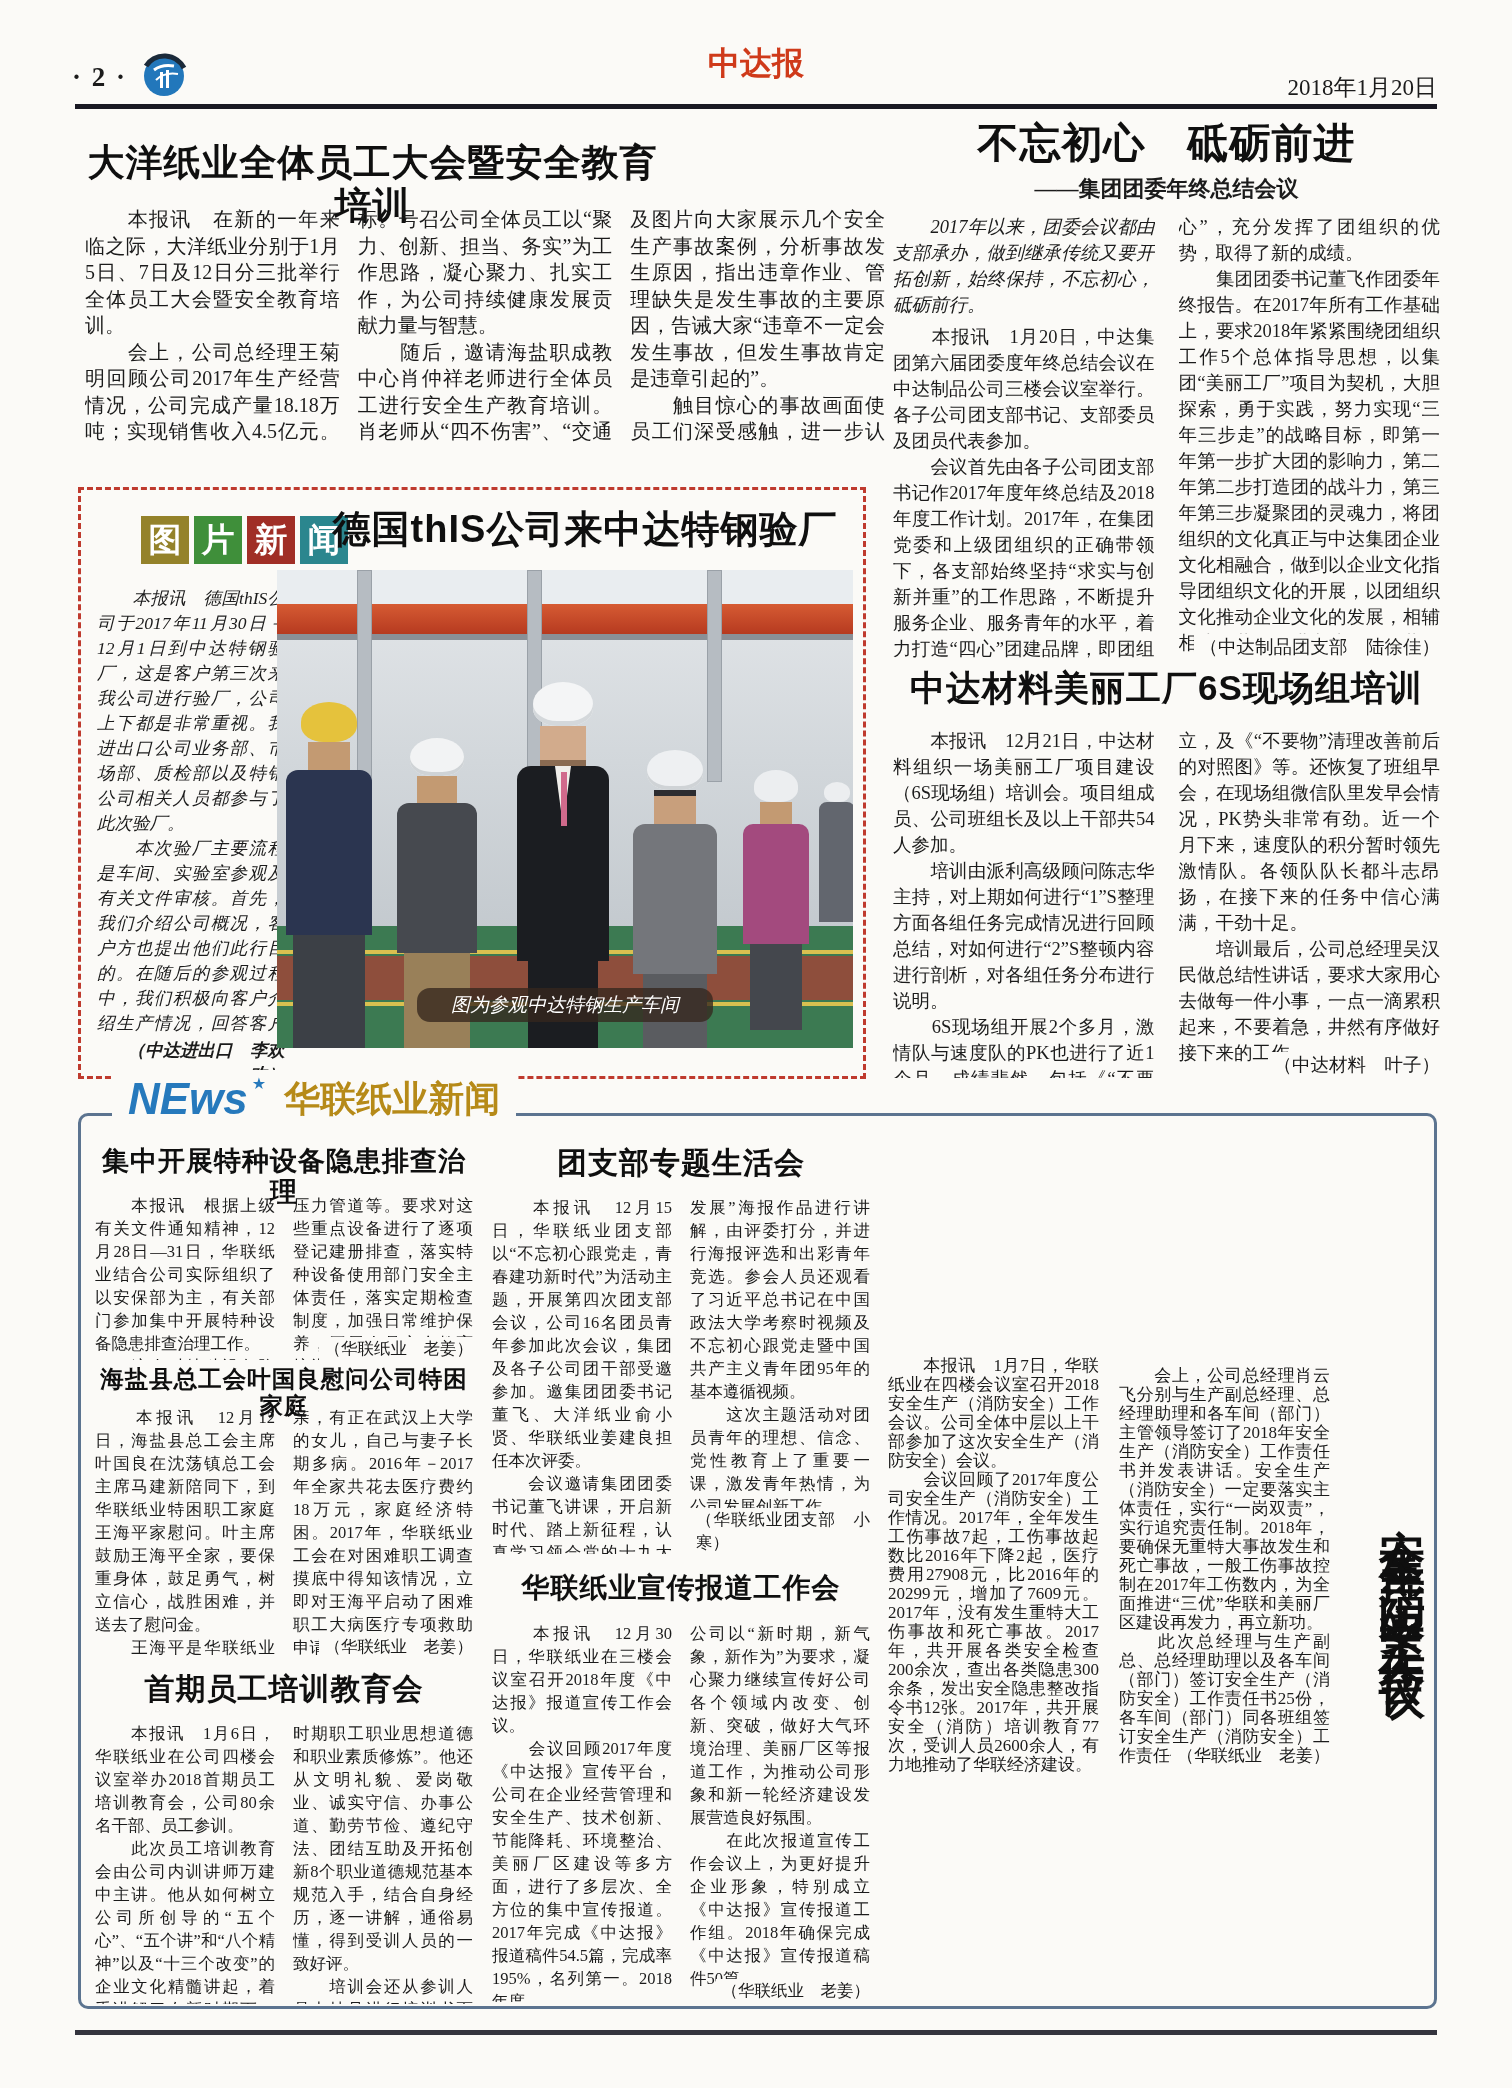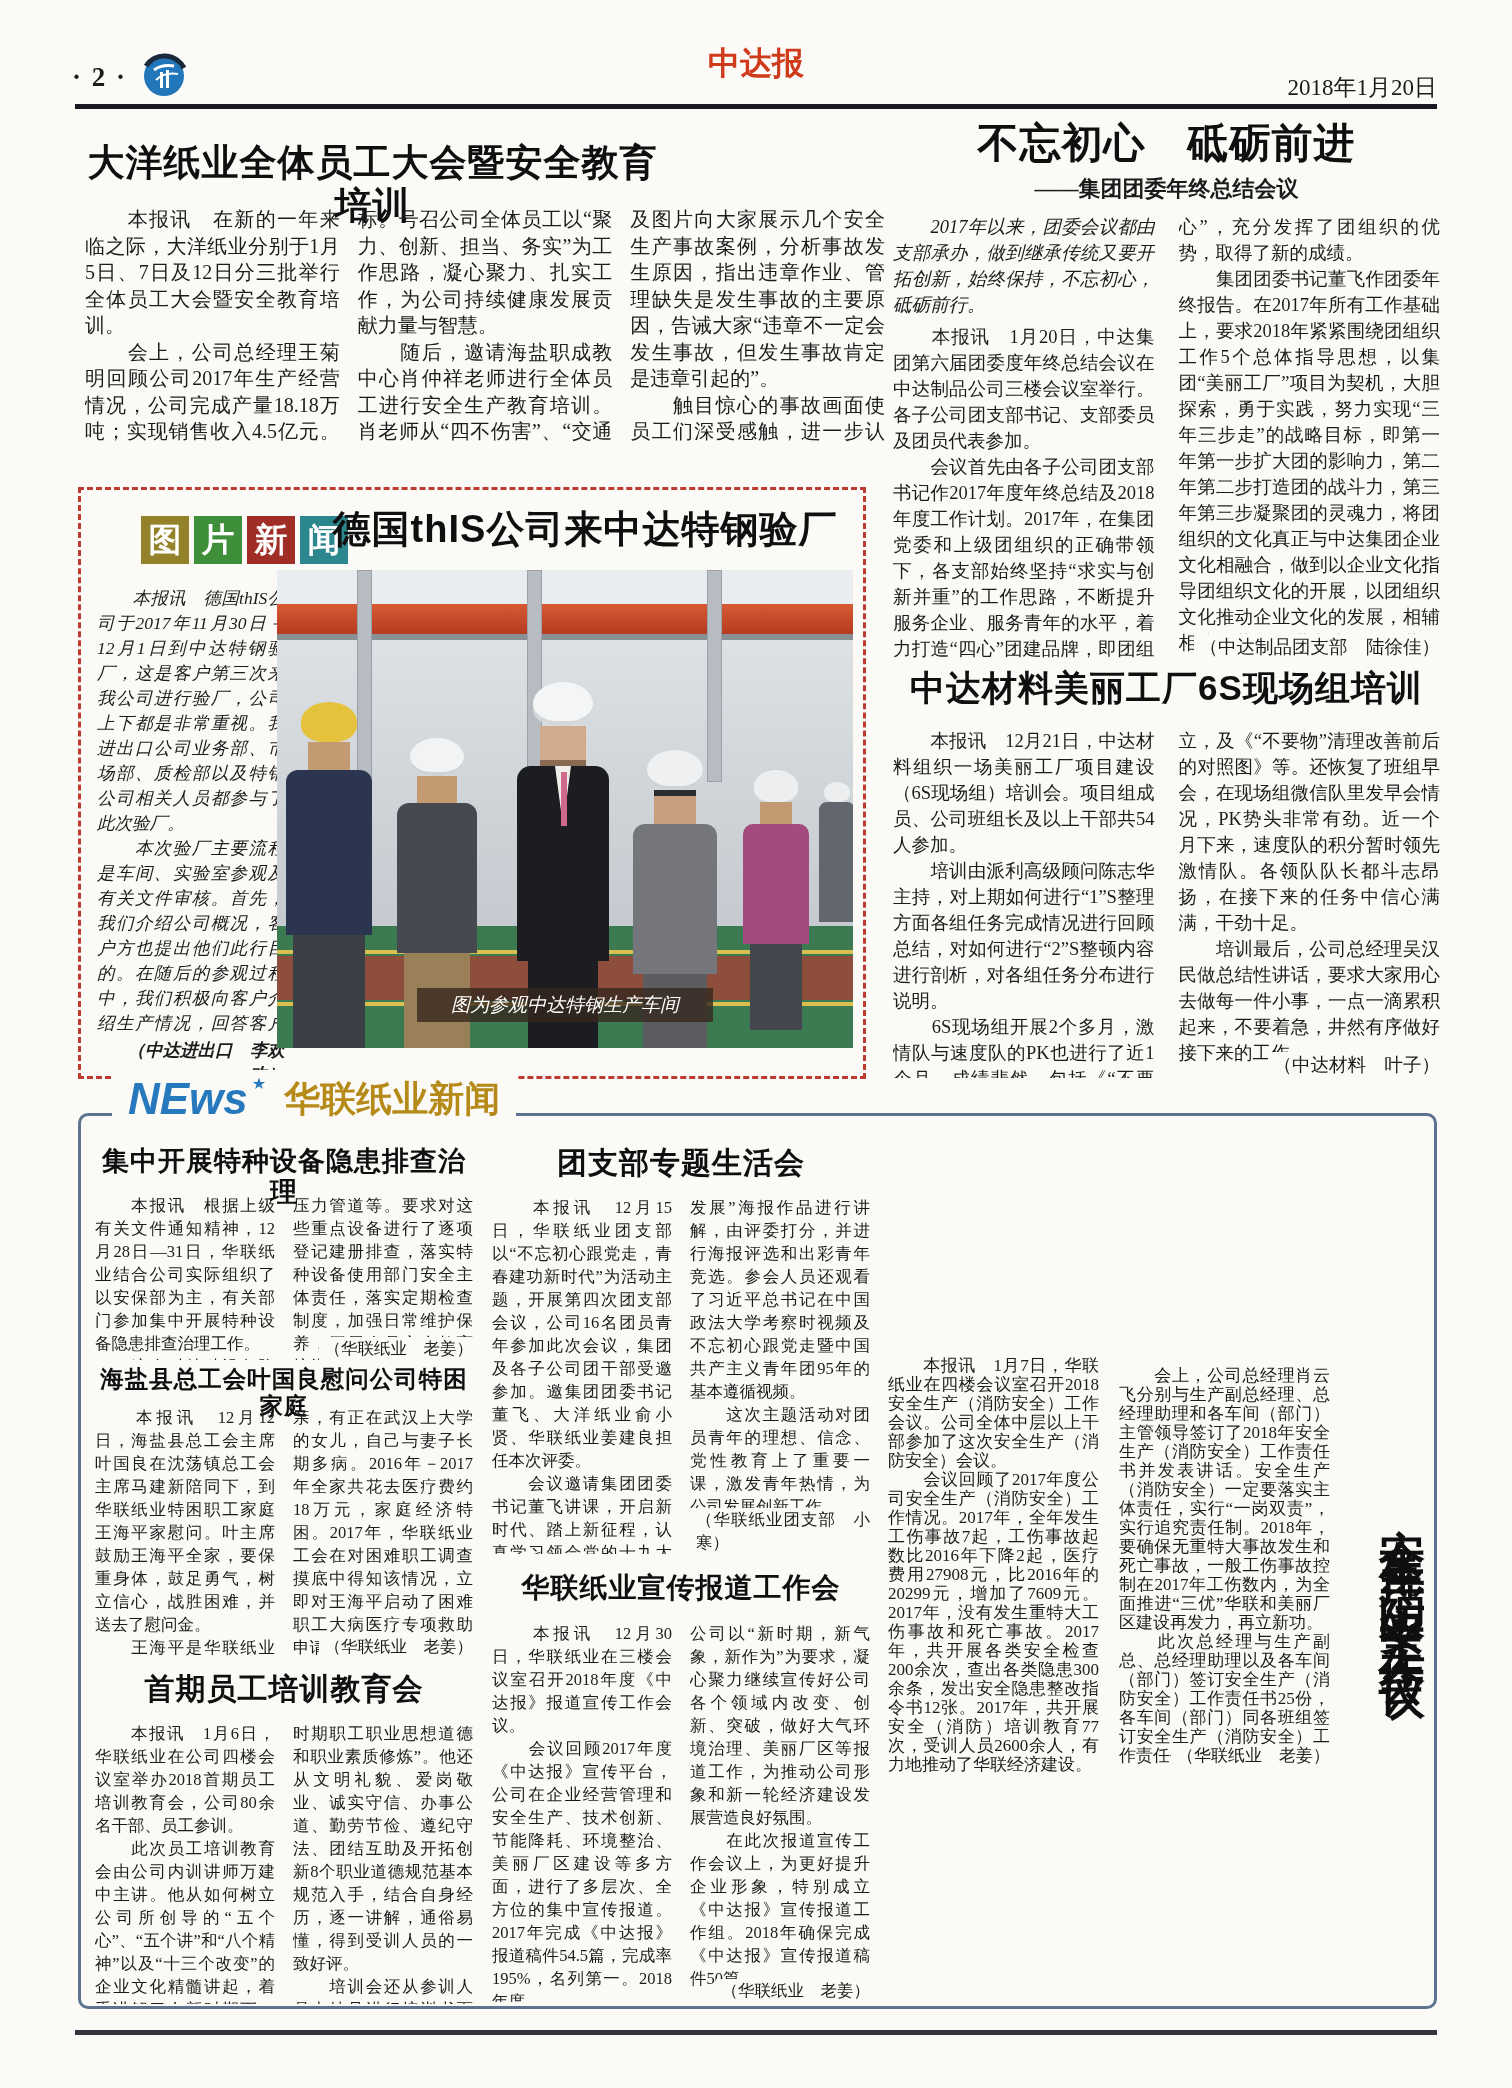--- a/index.html
+++ b/index.html
@@ -132,21 +132,21 @@
         <div style="width:32px;height:22px;background:#c39a72;"></div>
         <div style="width:66px;height:120px;background:#a34a7e;border-radius:10px 10px 0 0;"></div>
         <div style="width:52px;height:86px;background:#44474d;"></div>
       </div>
       <div class="person" style="left:540px;top:212px;width:40px;">
         <div style="width:26px;height:20px;background:#eceef0;border-radius:50% 50% 40% 40%;"></div>
         <div style="width:36px;height:120px;background:#62666e;border-radius:8px 8px 0 0;"></div>
       </div>
 
       <div class="abs kai" style="left:50%;bottom:26px;transform:translateX(-50%);padding:4px 34px;
-           background:rgba(52,38,30,0.78);color:#fff;font-size:19px;white-space:nowrap;">图为参观中达特钢生产车间</div>
+           background:rgba(52,38,30,0.78);color:#fff;font-size:19px;white-space:nowrap;border-radius:13px;">图为参观中达特钢生产车间</div>
     </div>
   </div>
 
   <div class="abs headline" style="left:893px;top:668px;width:547px;font-size:35px;">中达材料美丽工厂6S现场组培训</div>
 
   <div class="abs cols" style="left:893px;top:728px;width:547px;height:350px;gap:24px;font-size:18.5px;line-height:26px;">
     <div class="col"><span class="btxt">　　本报讯　12月21日，中达材料组织一场美丽工厂项目建设（6S现场组）培训会。项目组成员、公司班组长及以上干部共54人参加。
 　　培训由派利高级顾问陈志华主持，对上期如何进行“1”S整理方面各组任务完成情况进行回顾总结，对如何进行“2”S整顿内容进行剖析，对各组任务分布进行说明。
 　　6S现场组开展2个多月，激情队与速度队的PK也进行了近1个月，成绩斐然，包括《“不要物”基准书》的确立、《责任区域图》的建</span></div>
     <div class="col">

